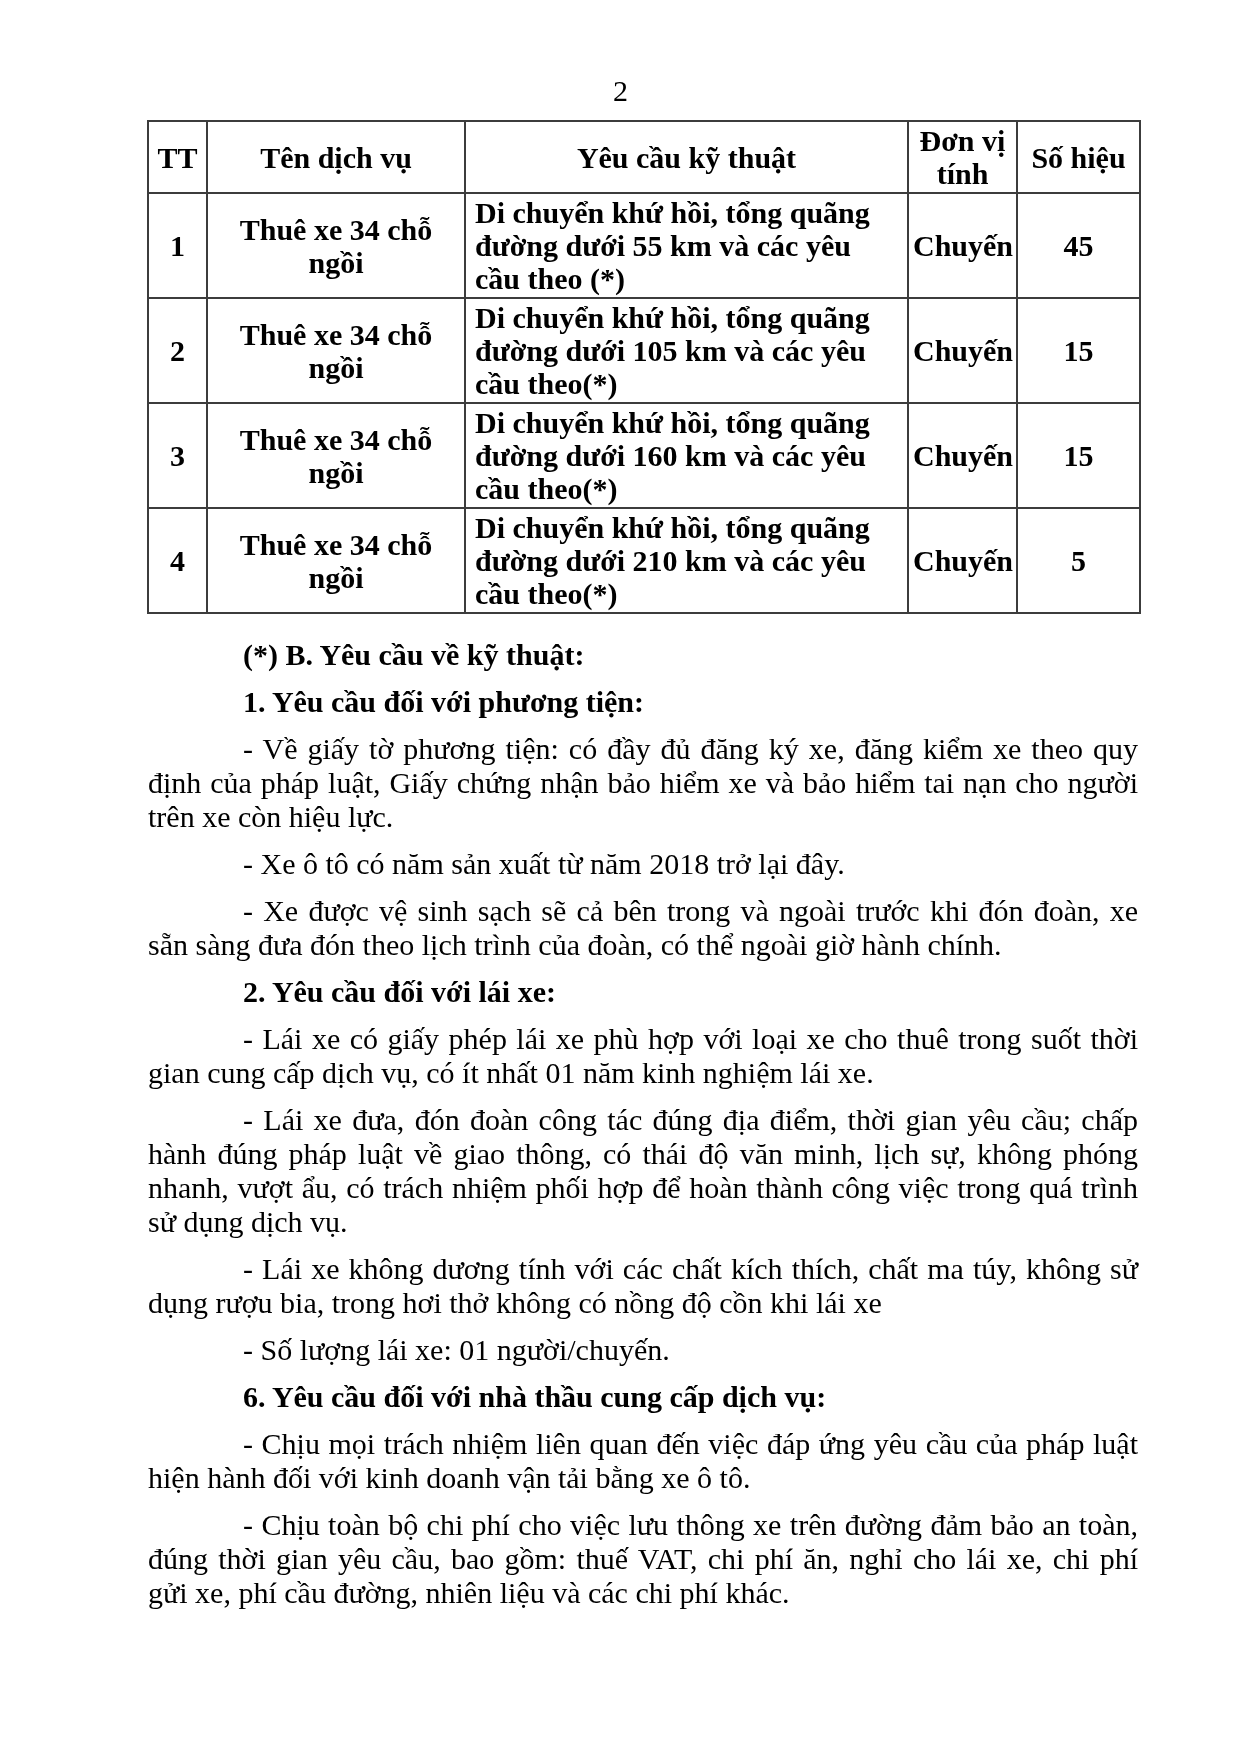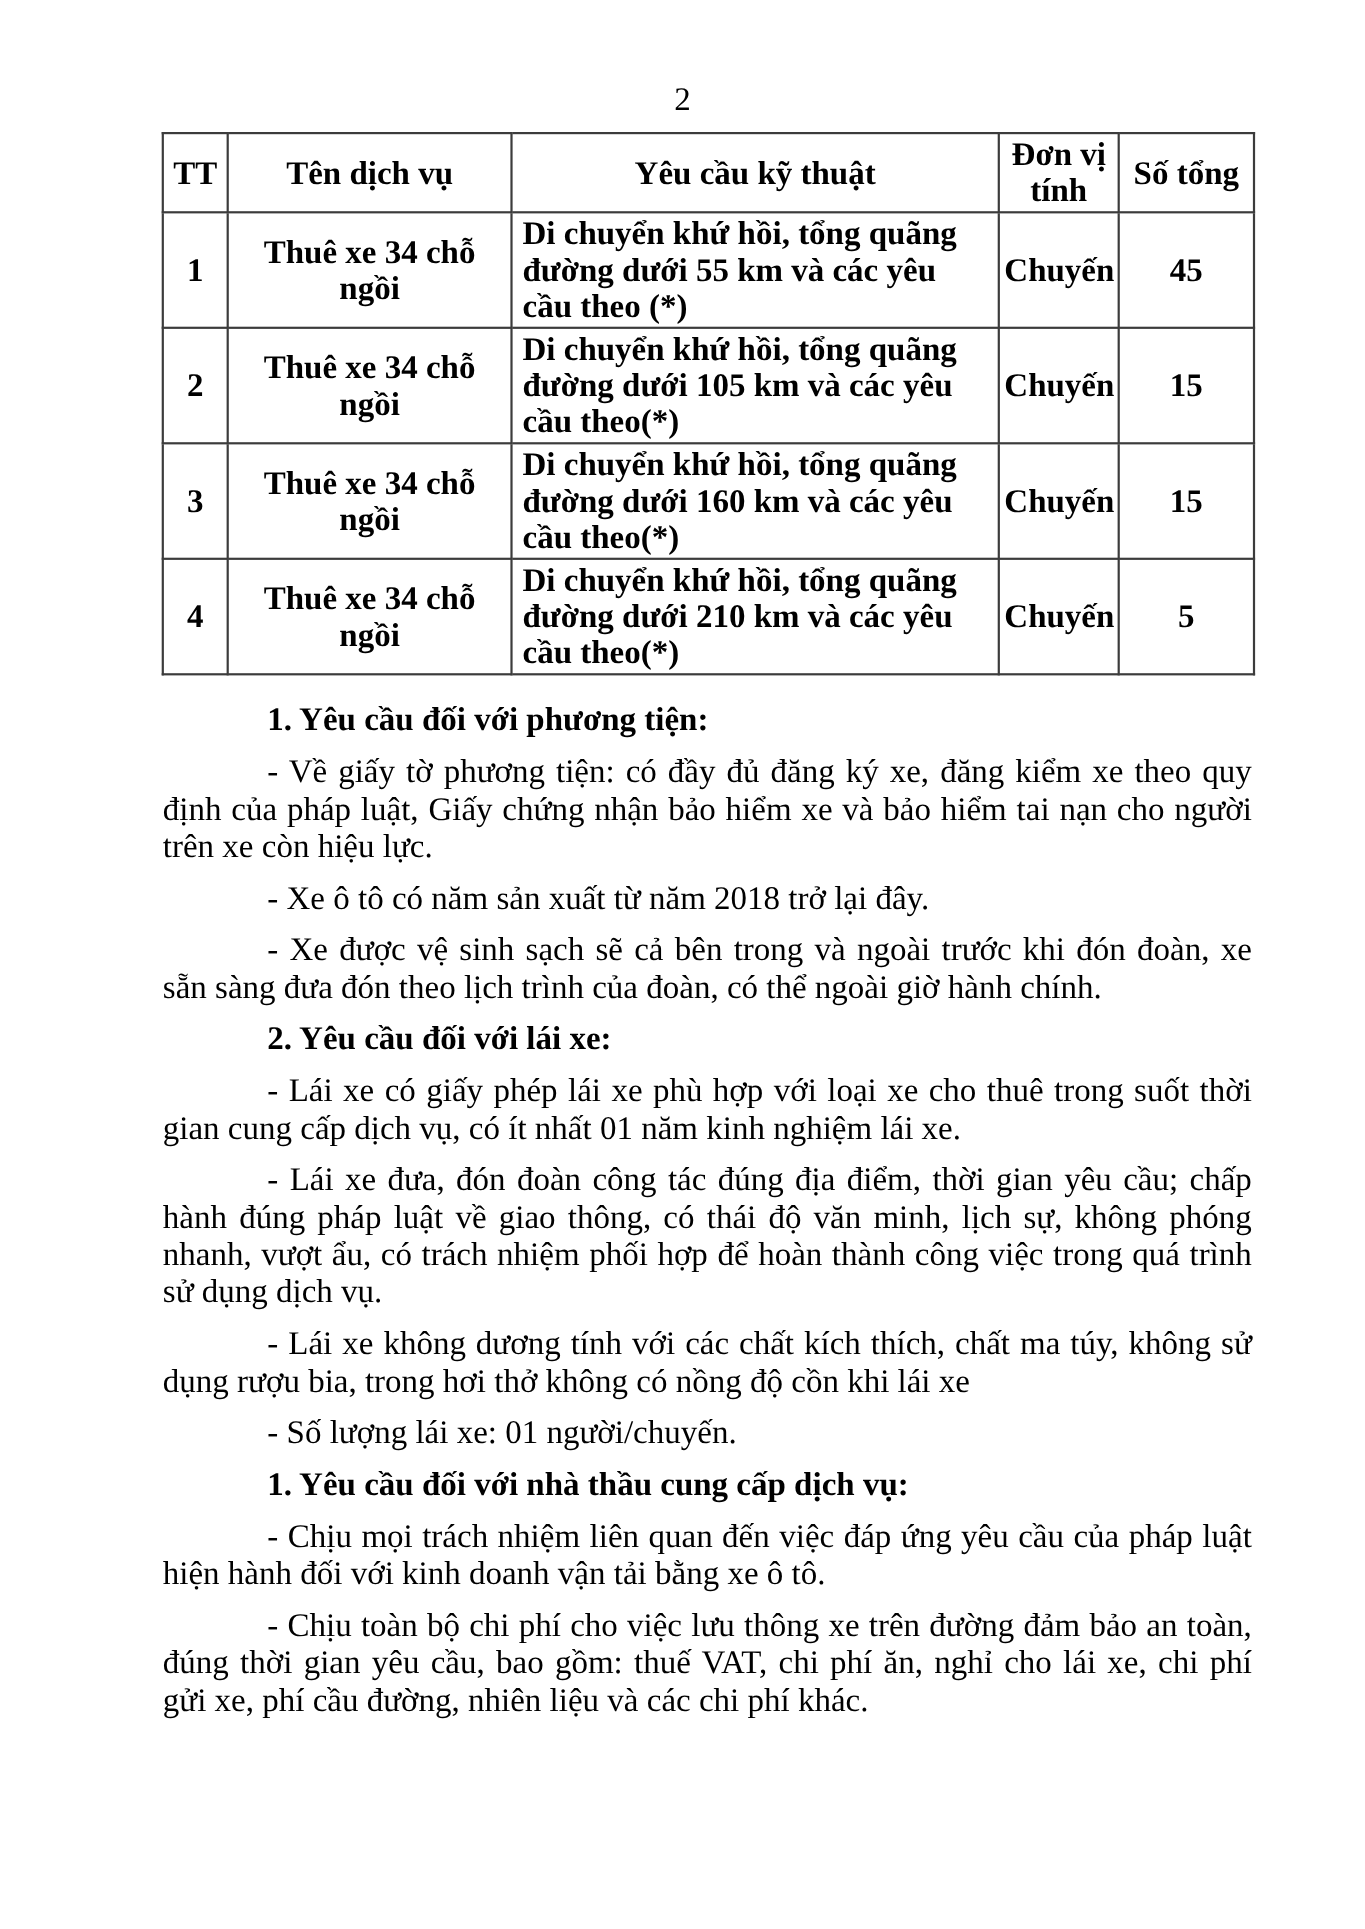--- a/index.html
+++ b/index.html
@@ -90,21 +90,21 @@
         <col class="c-spec">
         <col class="c-unit">
         <col class="c-qty">
     </colgroup>
     <thead>
       <tr>
         <th>TT</th>
         <th>Tên dịch vụ</th>
         <th>Yêu cầu kỹ thuật</th>
         <th>Đơn vị tính</th>
-        <th>Số tổng</th>
+        <th>Số hiệu</th>
       </tr>
     </thead>
     <tbody>
       <tr>
         <td>1</td>
         <td>Thuê xe 34 chỗ ngồi</td>
         <td class="spec-cell">Di chuyển khứ hồi, tổng quãng đường dưới 55 km và các yêu cầu theo (*)</td>
         <td>Chuyến</td>
         <td>45</td>
       </tr>
@@ -126,30 +126,31 @@
         <td>4</td>
         <td>Thuê xe 34 chỗ ngồi</td>
         <td class="spec-cell">Di chuyển khứ hồi, tổng quãng đường dưới 210 km và các yêu cầu theo(*)</td>
         <td>Chuyến</td>
         <td>5</td>
       </tr>
     </tbody>
   </table>
 
   <div class="content">
+    <p class="heading">(*) B. Yêu cầu về kỹ thuật:</p>
 
     <p class="heading">1. Yêu cầu đối với phương tiện:</p>
     <p class="para">- Về giấy tờ phương tiện: có đầy đủ đăng ký xe, đăng kiểm xe theo quy định của pháp luật, Giấy chứng nhận bảo hiểm xe và bảo hiểm tai nạn cho người trên xe còn hiệu lực.</p>
     <p class="para">- Xe ô tô có năm sản xuất từ năm 2018 trở lại đây.</p>
     <p class="para">- Xe được vệ sinh sạch sẽ cả bên trong và ngoài trước khi đón đoàn, xe sẵn sàng đưa đón theo lịch trình của đoàn, có thể ngoài giờ hành chính.</p>
 
     <p class="heading">2. Yêu cầu đối với lái xe:</p>
     <p class="para">- Lái xe có giấy phép lái xe phù hợp với loại xe cho thuê trong suốt thời gian cung cấp dịch vụ, có ít nhất 01 năm kinh nghiệm lái xe.</p>
     <p class="para">- Lái xe đưa, đón đoàn công tác đúng địa điểm, thời gian yêu cầu; chấp hành đúng pháp luật về giao thông, có thái độ văn minh, lịch sự, không phóng nhanh, vượt ẩu, có trách nhiệm phối hợp để hoàn thành công việc trong quá trình sử dụng dịch vụ.</p>
     <p class="para">- Lái xe không dương tính với các chất kích thích, chất ma túy, không sử dụng rượu bia, trong hơi thở không có nồng độ cồn khi lái xe</p>
     <p class="para">- Số lượng lái xe: 01 người/chuyến.</p>
 
-    <p class="heading">1. Yêu cầu đối với nhà thầu cung cấp dịch vụ:</p>
+    <p class="heading">6. Yêu cầu đối với nhà thầu cung cấp dịch vụ:</p>
     <p class="para">- Chịu mọi trách nhiệm liên quan đến việc đáp ứng yêu cầu của pháp luật hiện hành đối với kinh doanh vận tải bằng xe ô tô.</p>
     <p class="para">- Chịu toàn bộ chi phí cho việc lưu thông xe trên đường đảm bảo an toàn, đúng thời gian yêu cầu, bao gồm: thuế VAT, chi phí ăn, nghỉ cho lái xe, chi phí gửi xe, phí cầu đường, nhiên liệu và các chi phí khác.</p>
   </div>
 
 </div>
 
 </body></html>

